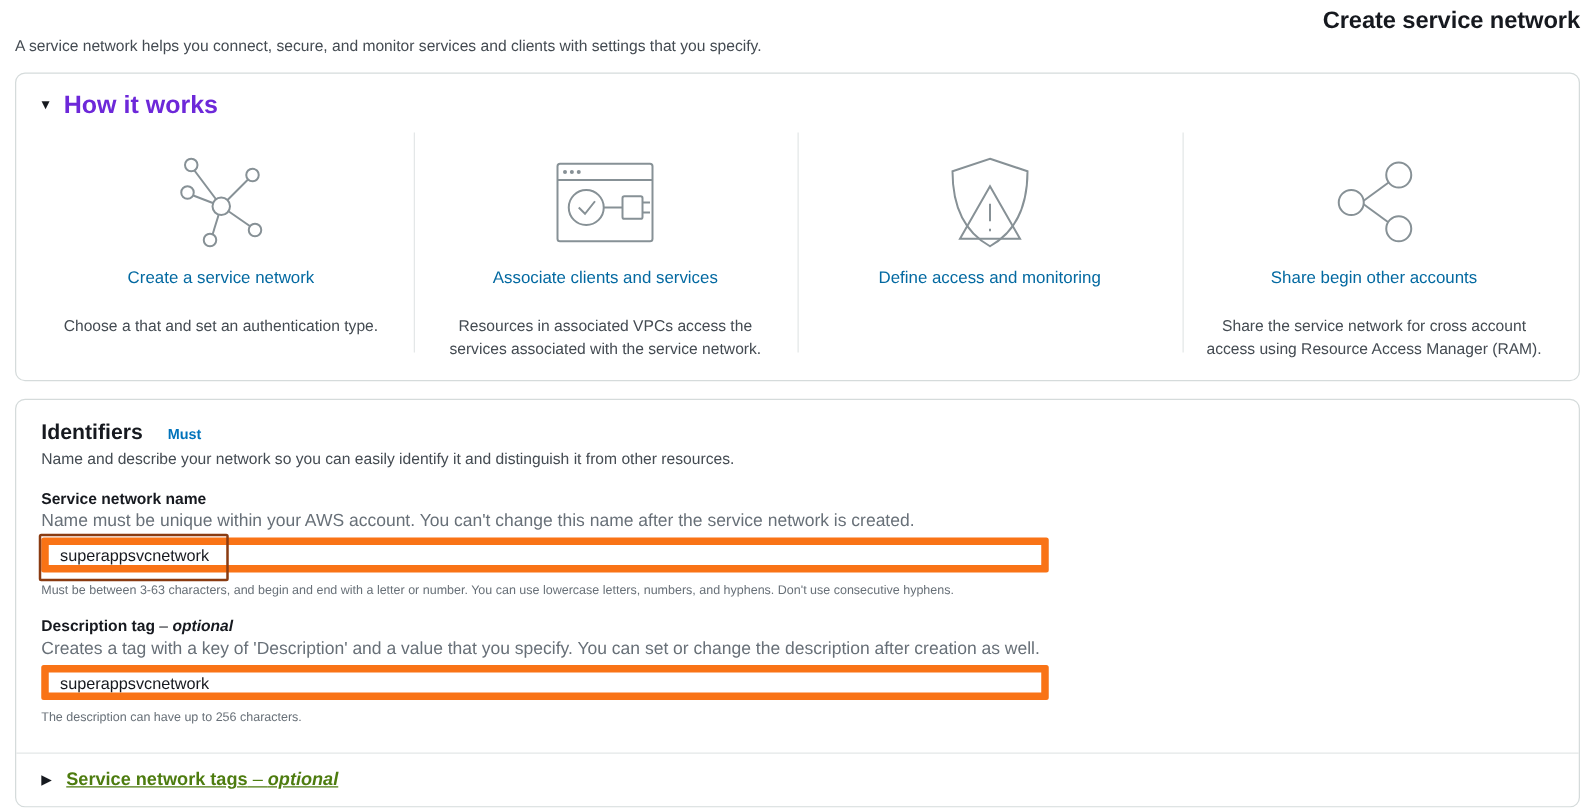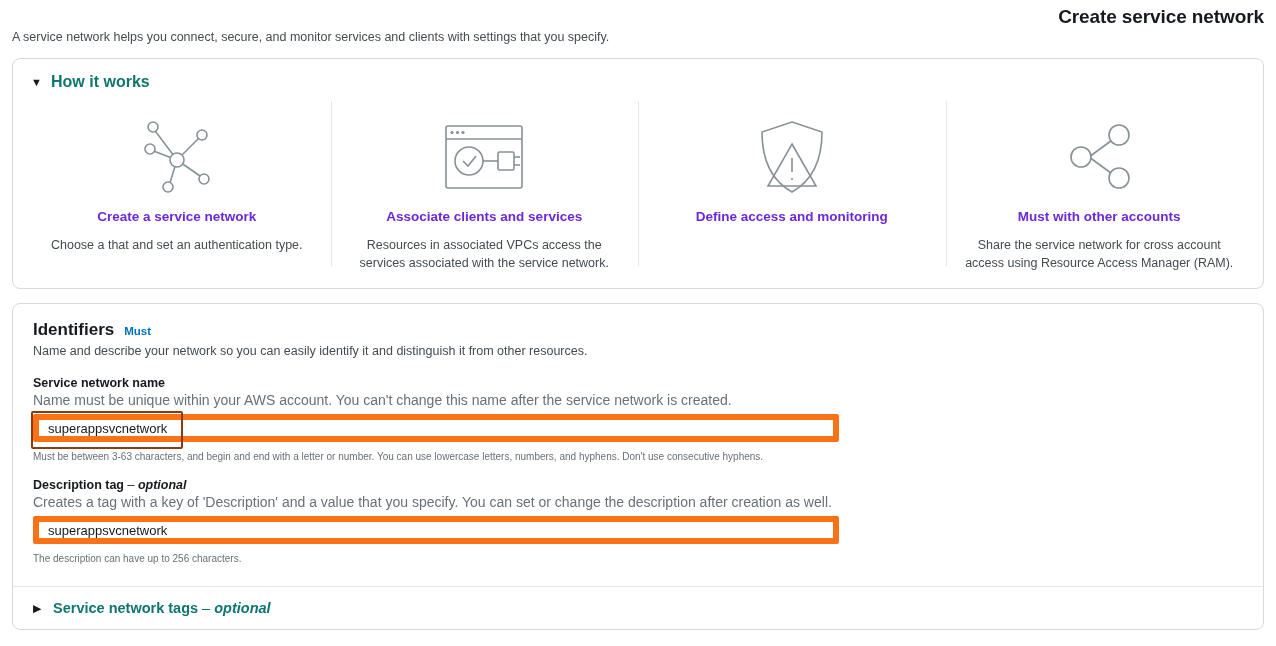--- a/index.html
+++ b/index.html
@@ -42,23 +42,23 @@
     padding: 14px 18px 6px 18px;
   }
   .caret {
     font-size: 11px;
     color: #16191f;
     line-height: 1;
     width: 12px;
     display: inline-block;
   }
   .hiw-title {
-    font-size: 16px;
-    font-weight: bold;
-    color: #0f766e;
+    font-size: 20px;
+    font-weight: bold;
+    color: #6d28d9;
   }
   .hiw-body {
     display: flex;
     padding: 4px 10px 16px 10px;
   }
   .hiw-col {
     flex: 1 1 0;
     padding: 10px 18px 0 18px;
     text-align: center;
     position: relative;
@@ -71,37 +71,37 @@
     background: #e4e7e8;
   }
   .hiw-icon {
     height: 92px;
     display: flex;
     align-items: center;
     justify-content: center;
   }
   .hiw-step-title {
     font-size: 13.5px;
-    font-weight: bold;
+    font-weight: normal;
     margin-top: 6px;
-    margin-bottom: 12px;
-    color: #6d28d9;
+    margin-bottom: 23px;
+    color: #0369a1;
   }
   .hiw-step-desc {
     font-size: 12.5px;
     color: #444b52;
     line-height: 1.45;
   }
 
   
   .ident-body { padding: 16px 20px 6px 20px; }
   .sec-head {
     display: flex;
     align-items: baseline;
-    gap: 10px;
+    gap: 20px;
   }
   .sec-title {
     font-size: 17px;
     font-weight: bold;
     color: #16191f;
   }
   .info-link {
     font-size: 11.5px;
     color: #0073bb;
     font-weight: bold;
@@ -166,21 +166,22 @@
   .tags-row {
     border-top: 1px solid #e4e7e8;
     padding: 13px 20px;
     display: flex;
     align-items: center;
     gap: 8px;
   }
   .tags-title {
     font-size: 14.5px;
     font-weight: bold;
-    color: #0f766e;
+    color: #4d7c0f;
+    text-decoration: underline;
   }
   .tags-title .optional {
     font-weight: bold;
     font-style: italic;
   }
   .dash { font-weight: normal; }
   svg { display: block; }
 </style>
 </head>
 <body>
@@ -266,21 +267,21 @@
               <line x1="38" y1="43" x2="64" y2="24"></line>
               <line x1="38" y1="43" x2="64" y2="62"></line>
             </g>
             <g fill="#ffffff" stroke="#879196" stroke-width="1.6">
               <circle cx="30" cy="43" r="10"></circle>
               <circle cx="68" cy="21" r="10"></circle>
               <circle cx="68" cy="64" r="10"></circle>
             </g>
           </svg>
         </div>
-        <div class="hiw-step-title">Must with other accounts</div>
+        <div class="hiw-step-title">Share begin other accounts</div>
         <div class="hiw-step-desc">Share the service network for cross account access using Resource Access Manager (RAM).</div>
       </div>
 
     </div>
   </section>
 
   <section class="card">
     <div class="ident-body">
       <div class="sec-head">
         <span class="sec-title">Identifiers</span>

